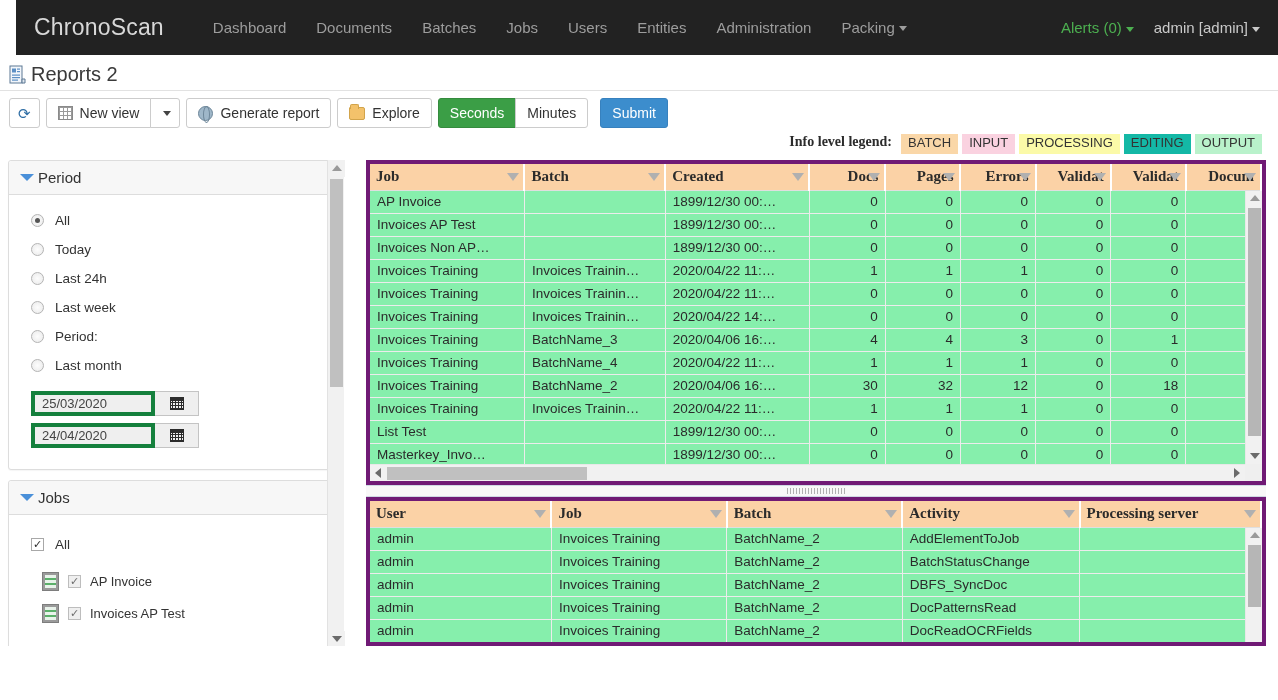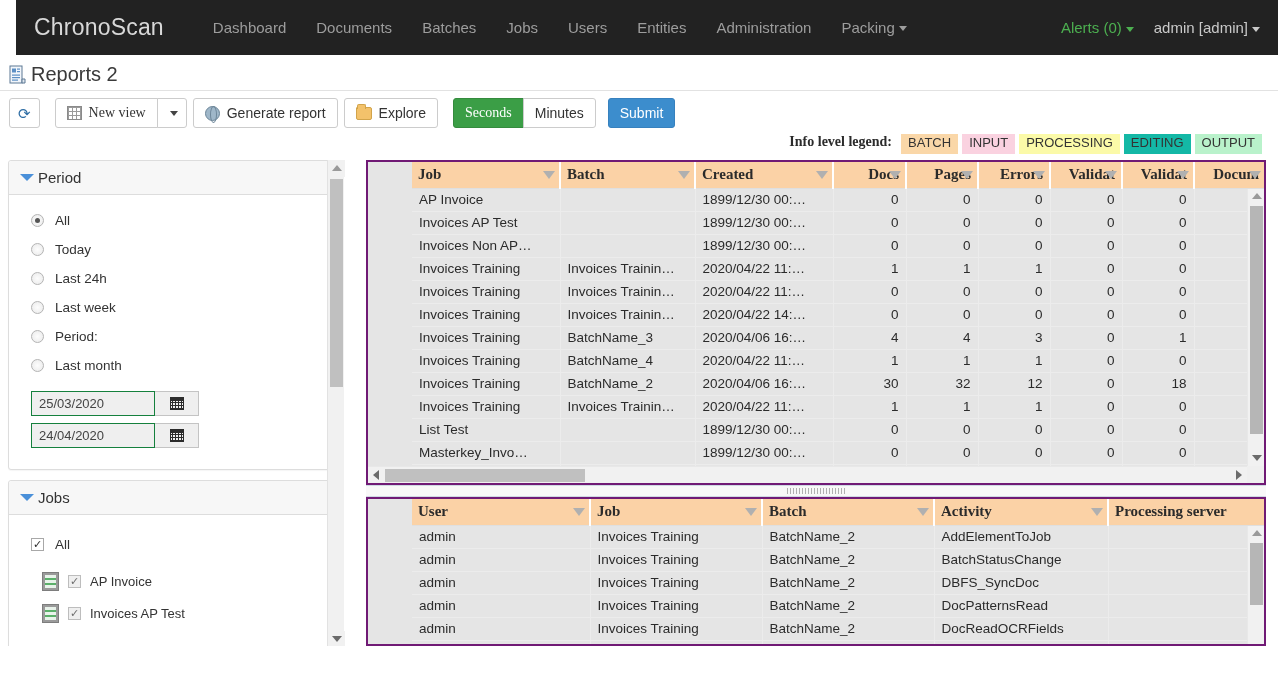--- a/index.html
+++ b/index.html
@@ -83,21 +83,21 @@
     padding: 0 11px;
     font-size: 14px;
     color: #333;
     cursor: pointer;
     white-space: nowrap;
     font-family: "Liberation Sans", sans-serif;
   }
   .btn.icon-only { padding: 0 8px; }
   .btn-group { display: inline-flex; }
   .btn-group .btn { border-radius: 0; margin-left: -1px; }
-  .btn-group .btn:first-child { border-radius: 3px 0 0 3px; margin-left: 9px; font-family: Liberation Serif, serif; }
+  .btn-group .btn:first-child { border-radius: 3px 0 0 3px; margin-left: 0; }
   .btn-group .btn:last-child  { border-radius: 0 3px 3px 0; }
   .btn-green { background: #3b9e46; border-color: #358b3e; color: #fff; }
   .btn-blue  { background: #3c8dcd; border-color: #3781be; color: #fff; margin-left: 6px; }
   .btn.split { padding: 0 8px; }
 
   
   .grid-ico {
     width: 15px; height: 14px;
     background: #fff;
     border: 1px solid #8a8a8a;
@@ -217,21 +217,21 @@
   .cbox {
     width: 13px; height: 13px; flex:none;
     border: 1px solid #a8a8a8; background: #fff;
     display:inline-flex; align-items:center; justify-content:center;
     font-size: 11px; color: #2b2b2b; line-height: 1;
   }
   .cbox.grey { background: #efefef; border-color:#bdbdbd; color:#6d6d6d; }
   .date-row { display: flex; margin-bottom: 7px; }
   .date-input {
     width: 124px; height: 25px;
-    border: 1px solid #15803d;
+    border: 4px solid #15803d;
     background: #efefef;
     font-size: 13px; color: #444;
     padding: 0 7px;
     font-family: "Liberation Sans", sans-serif;
   }
   .cal-btn {
     width: 44px; height: 25px;
     border: 1px solid #c4c4c4; border-left: none;
     background: #efefef;
     display: inline-flex; align-items:center; justify-content:center;
@@ -281,25 +281,24 @@
   }
 
   
   #main {
     flex: 1;
     padding: 0 12px 0 8px;
     display: flex; flex-direction: column;
     min-width: 0;
   }
   .grid-box {
-    border: 2px solid #701a75;
-    background: #e5e5e5;
+    border: 4px solid #701a75;
+    background: #86efac;
     position: relative;
     overflow: hidden;
-    padding-left: 44px;
   }
   table.dgrid {
     border-collapse: collapse;
     table-layout: fixed;
     width: 100%;
     font-size: 13.5px;
   }
   table.dgrid th {
     background: #fbd2a6;
     color: #2b2b2b;

